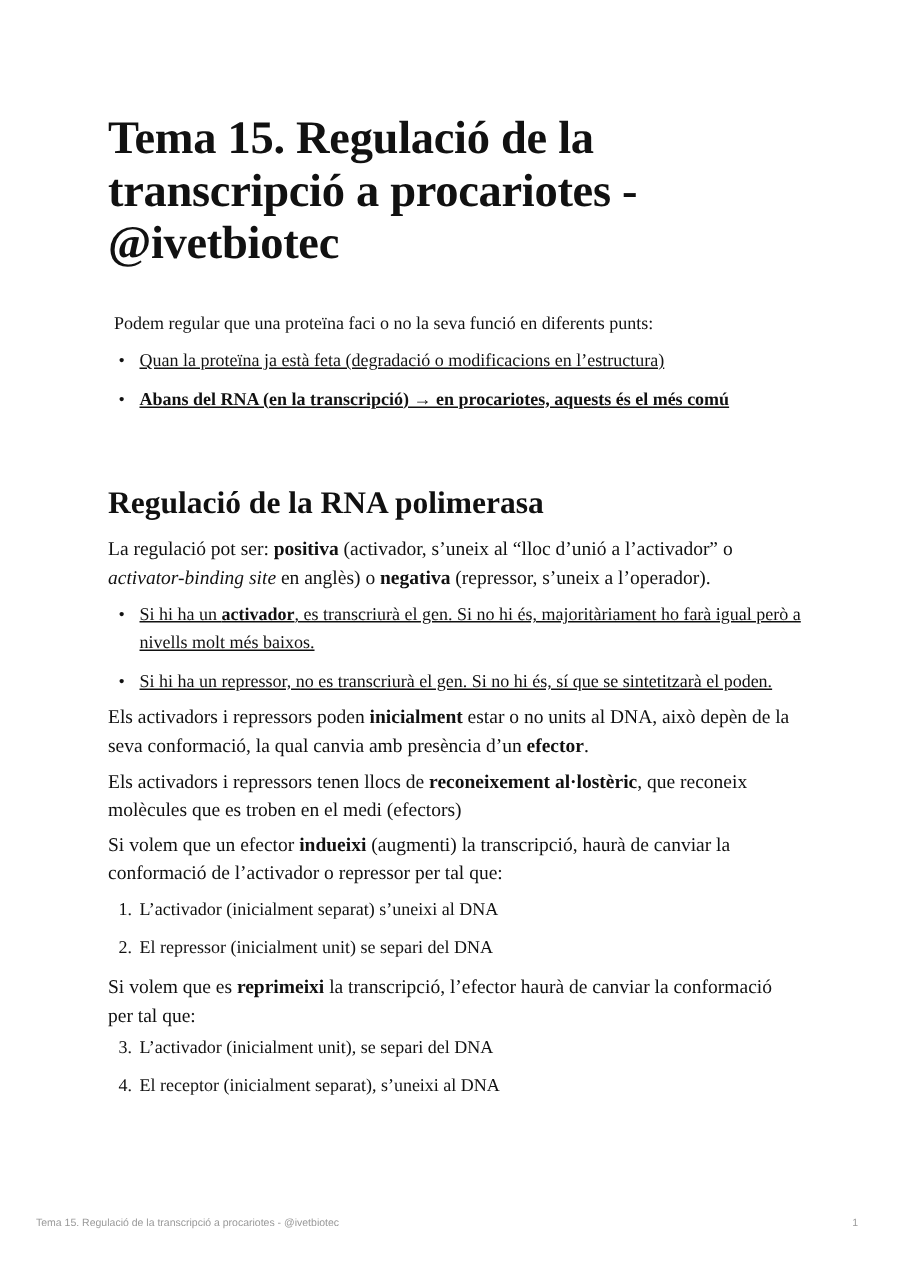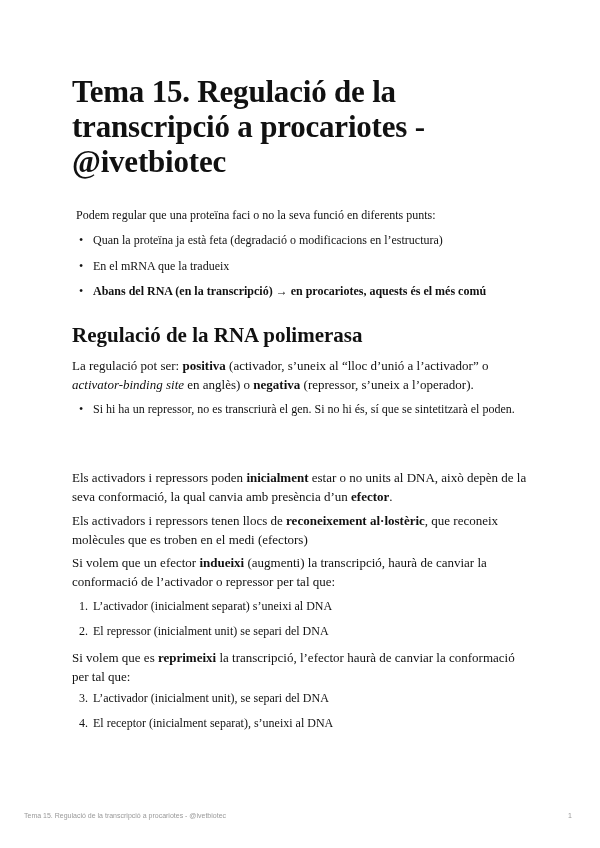--- a/index.html
+++ b/index.html
@@ -1,20 +1,20 @@
 <!DOCTYPE html>
 <html><head>
 <meta charset="utf-8">
 <style>
   html, body { margin: 0; padding: 0; background: #ffffff; }
   body { width: 600px; height: 848px; position: relative; overflow: hidden; color: #111; font-family: "Liberation Serif", serif; }
   .page { position: absolute; left: 72px; top: 0; width: 460px; }
   h1 { font-family: "Liberation Serif", serif; font-weight: bold; font-size: 31px; line-height: 35px; margin: 0; position: absolute; top: 74px; left: 0; width: 460px; letter-spacing: -0.2px; }
   .intro { position: absolute; top: 208px; left: 4px; font-size: 12px; }
-  .blist { position: absolute; left: 0; margin: 0; padding: 0; list-style: none; font-size: 12px; }
+  .blist { position: absolute; left: 0; margin: 0; padding: 0; list-style: none; font-size: 12px; text-decoration: underline; }
   .blist li { position: relative; padding-left: 21px; }
   .blist li::before { content: "•"; position: absolute; left: 7px; top: 0; }
   .l1 { top: 233px; }
   .l1 li { height: 25.5px; }
   h2 { position: absolute; top: 322px; left: 0; margin: 0; font-size: 21px; font-weight: bold; line-height: 26px; }
   p { margin: 0; font-size: 13px; line-height: 19px; position: absolute; left: 0; width: 462px; }
   .l2 { top: 400px; width: 462px; }
   .l2 li { line-height: 19px; }
   .l2 li.first { height: 45px; }
   .olist { position: absolute; left: 0; margin: 0; padding: 0; list-style: none; font-size: 12px; }
@@ -26,29 +26,29 @@
 </head>
 <body>
 
 <div class="page">
   <h1>Tema 15. Regulació de la transcripció a procariotes - @ivetbiotec</h1>
 
   <div class="intro">Podem regular que una proteïna faci o no la seva funció en diferents punts:</div>
 
   <ul class="blist l1">
     <li>Quan la proteïna ja està feta (degradació o modificacions en l’estructura)</li>
-    <li>En el mRNA que la tradueix</li>
     <li><b>Abans del RNA (en la transcripció) → en procariotes, aquests és el més comú</b></li>
   </ul>
 
   <h2>Regulació de la RNA polimerasa</h2>
 
   <p style="top:356px"><span>La regulació pot ser: </span><b>positiva</b><span> (activador, s’uneix al “lloc d’unió a l’activador” o </span><i>activator-binding site</i><span> en anglès) o </span><b>negativa</b><span> (repressor, s’uneix a l’operador).</span></p>
 
   <ul class="blist l2">
+    <li class="first"><span>Si hi ha un </span><b>activador</b><span>, es transcriurà el gen. Si no hi és, majoritàriament ho farà igual però a nivells molt més baixos.</span></li>
     <li>Si hi ha un repressor, no es transcriurà el gen. Si no hi és, sí que se sintetitzarà el poden.</li>
   </ul>
 
   <p style="top:468px"><span>Els activadors i repressors poden </span><b>inicialment</b><span> estar o no units al DNA, això depèn de la seva conformació, la qual canvia amb presència d’un </span><b>efector</b><span>.</span></p>
 
   <p style="top:511px"><span>Els activadors i repressors tenen llocs de </span><b>reconeixement al·lostèric</b><span>, que reconeix molècules que es troben en el medi (efectors)</span></p>
 
   <p style="top:553px"><span>Si volem que un efector </span><b>indueixi</b><span> (augmenti) la transcripció, haurà de canviar la conformació de l’activador o repressor per tal que:</span></p>
 
   <ul class="olist" style="top:599px">

